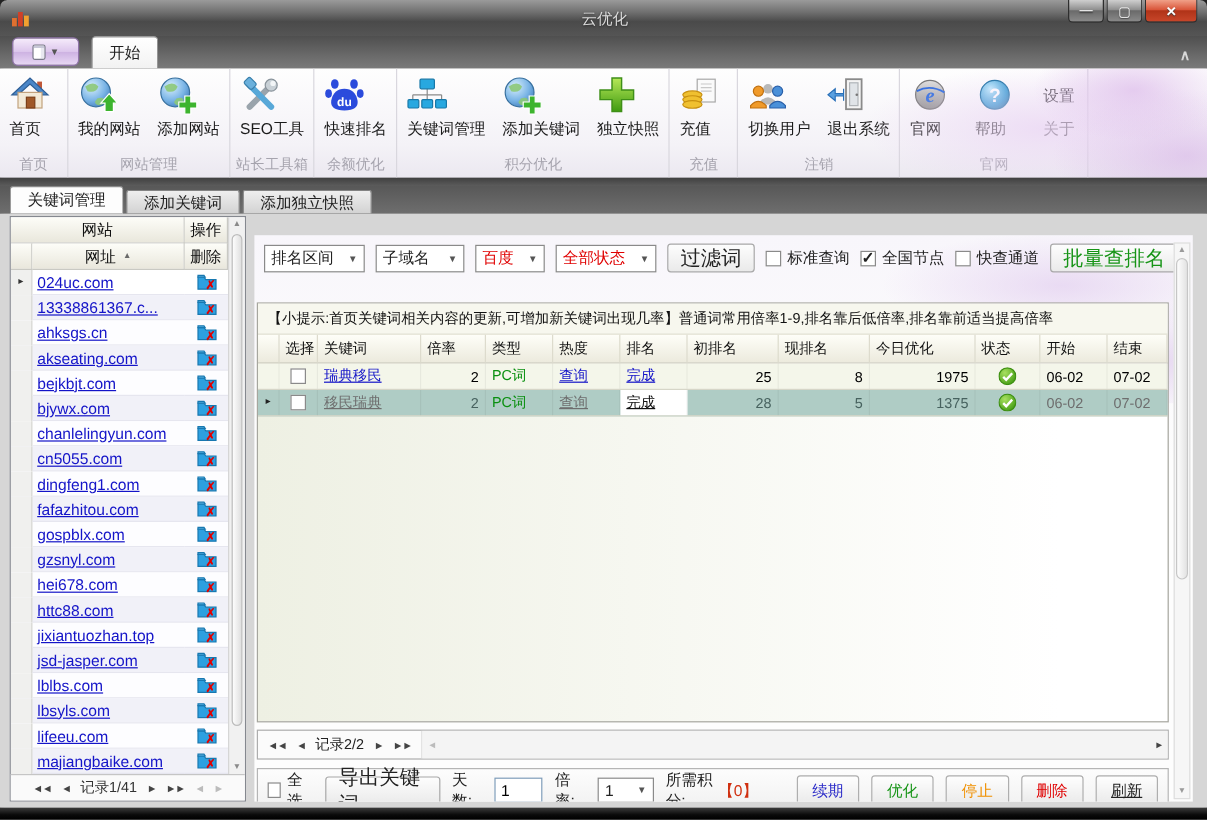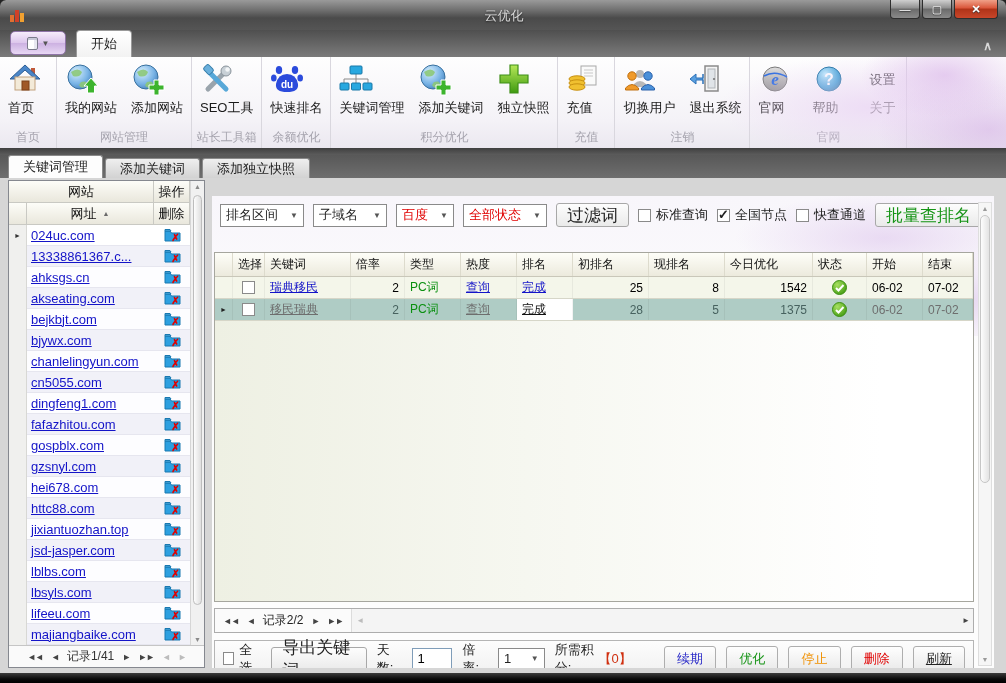--- a/index.html
+++ b/index.html
@@ -766,20 +766,21 @@
           <span>全国节点</span>
         </div>
         <div class="cbwrap">
           <span class="cb"></span>
           <span>快查通道</span>
         </div>
         <div class="btn abtn-batch">批量查排名</div>
       </div>
 
       <div class="gridbox">
+        <div class="tipbar">【小提示:首页关键词相关内容的更新,可增加新关键词出现几率】普通词常用倍率1-9,排名靠后低倍率,排名靠前适当提高倍率</div>
         <div class="ghead grow">
           <div class="hc"></div>
           <div class="hc">选择</div>
           <div class="hc">关键词</div>
           <div class="hc">倍率</div>
           <div class="hc">类型</div>
           <div class="hc">热度</div>
           <div class="hc">排名</div>
           <div class="hc">初排名</div>
           <div class="hc">现排名</div>
@@ -805,21 +806,21 @@
                 <span class="typ">PC词</span>
               </div>
     <div>
                 <a class="heat">查询</a>
               </div>
     <div class="rankcell">
                 <a class="rank">完成</a>
               </div>
     <div class="num">25</div>
     <div class="num">8</div>
-    <div class="num">1542</div>
+    <div class="num">1975</div>
     <div class="stat">
       <svg width="15" height="15" viewBox="0 0 15 15">
         <circle cx="7.5" cy="7.5" r="7" fill="url(#okg)" stroke="#3d8f12"></circle>
         <path d="M4 8 l2.5 2.5 L11.5 5" stroke="#fff" stroke-width="2" fill="none"></path>
       </svg>
     </div>
     <div class="dt">06-02</div>
     <div class="dt">07-02</div>
   </div>
 

